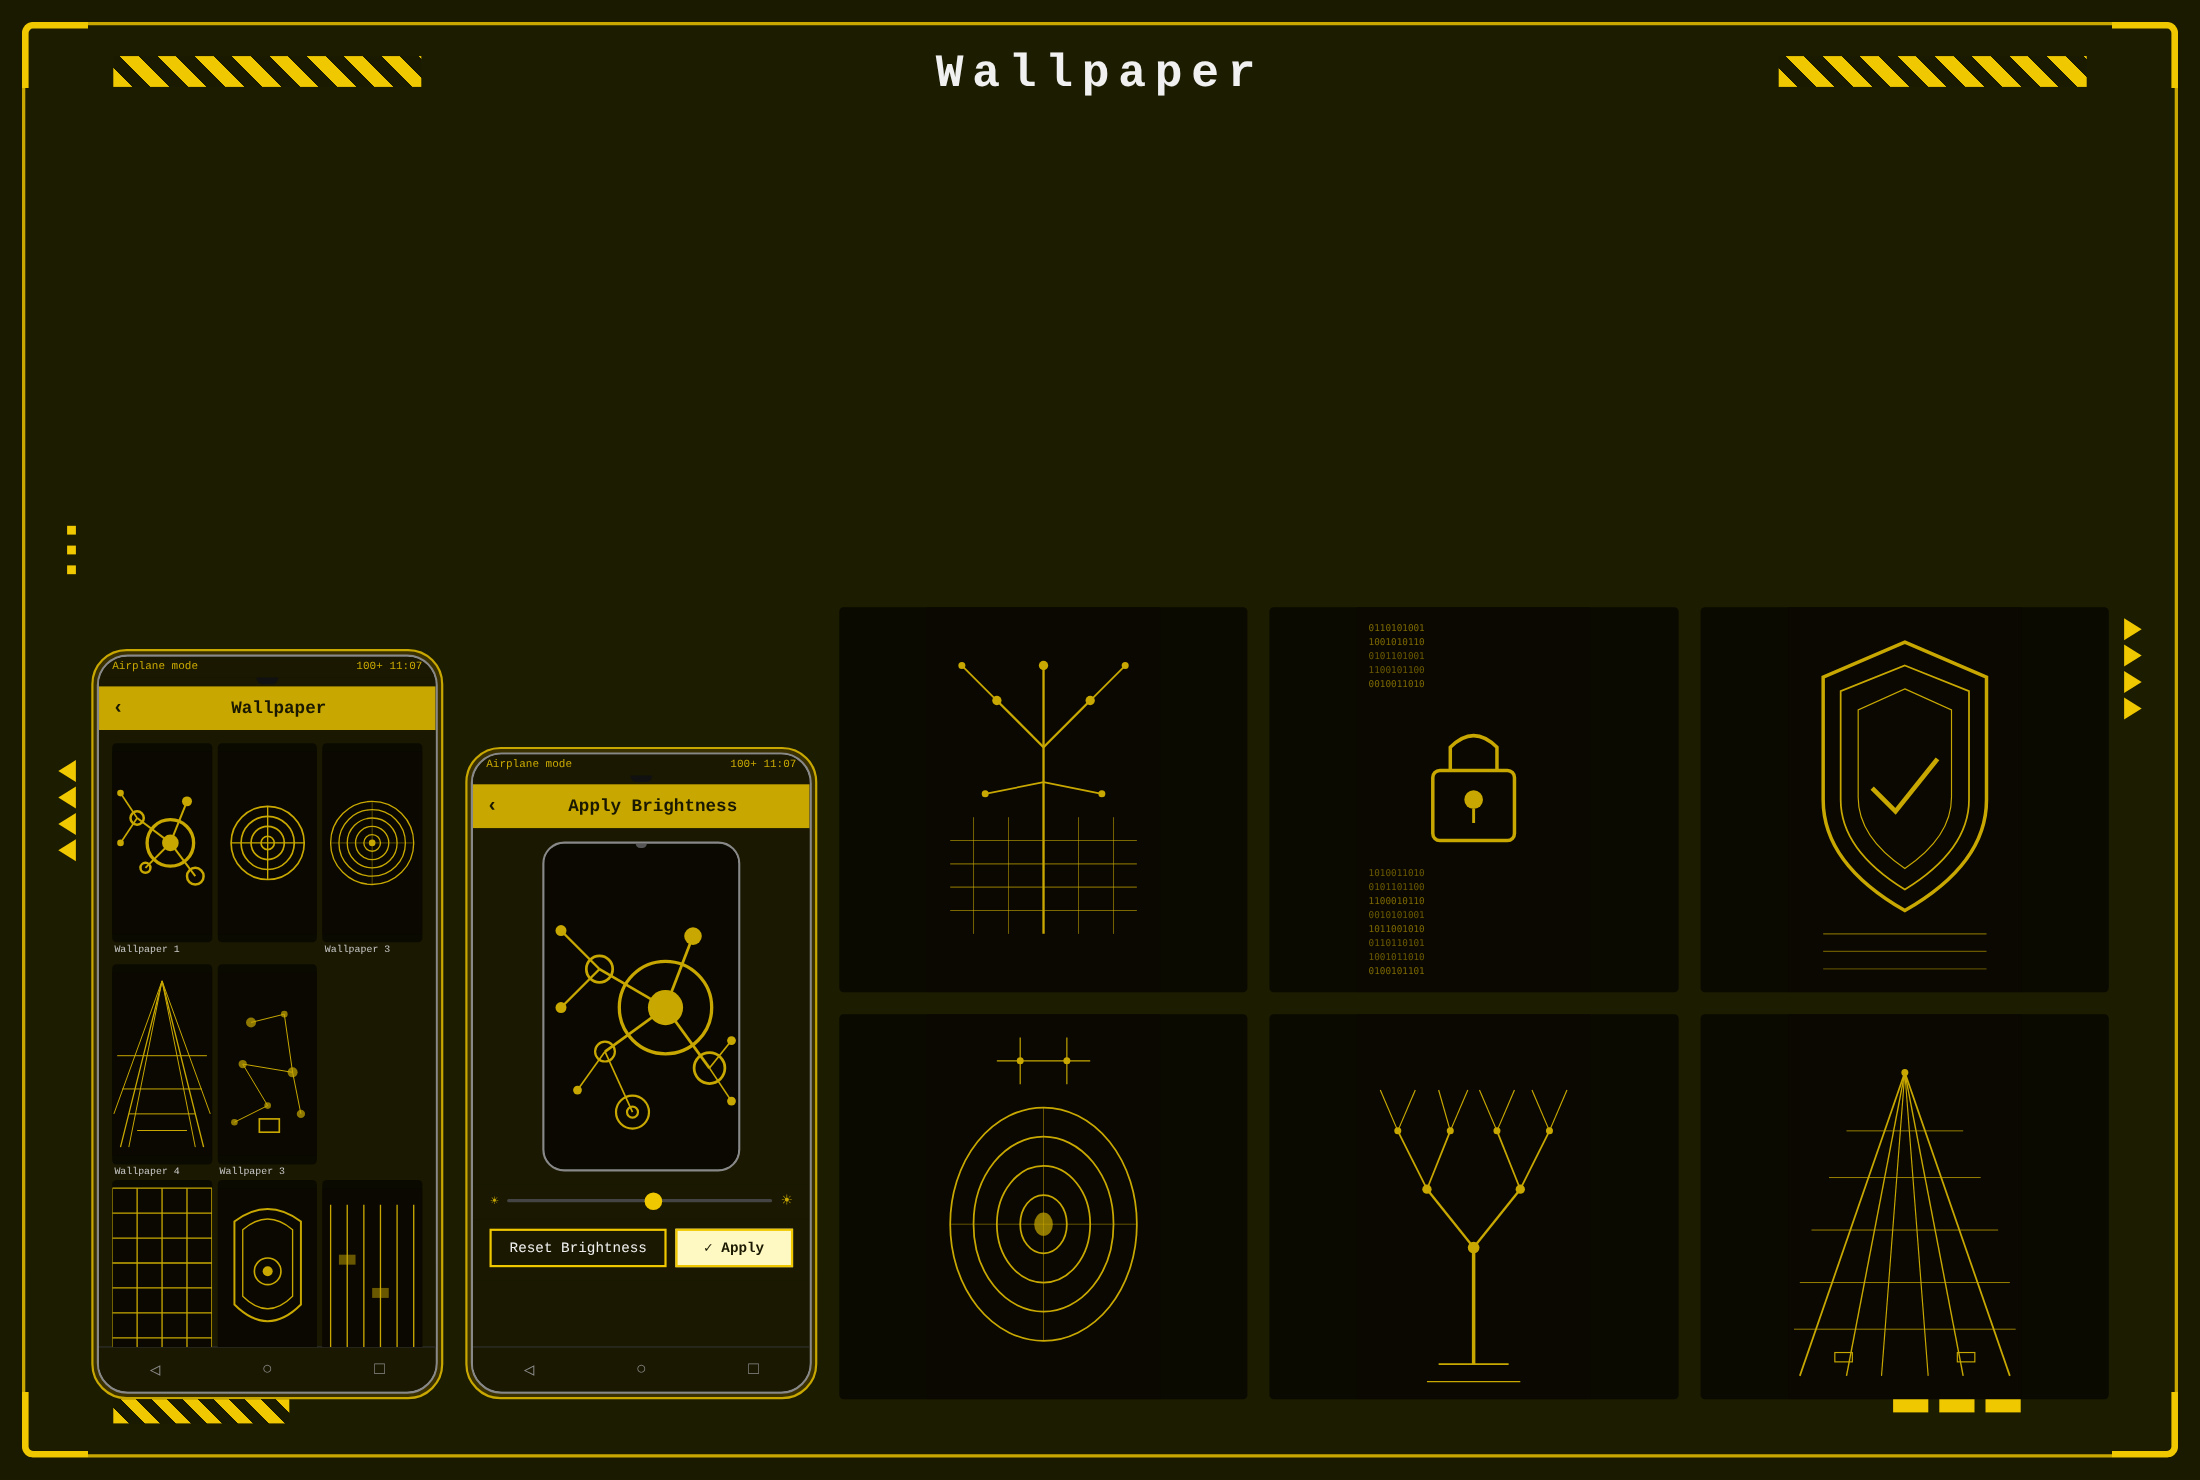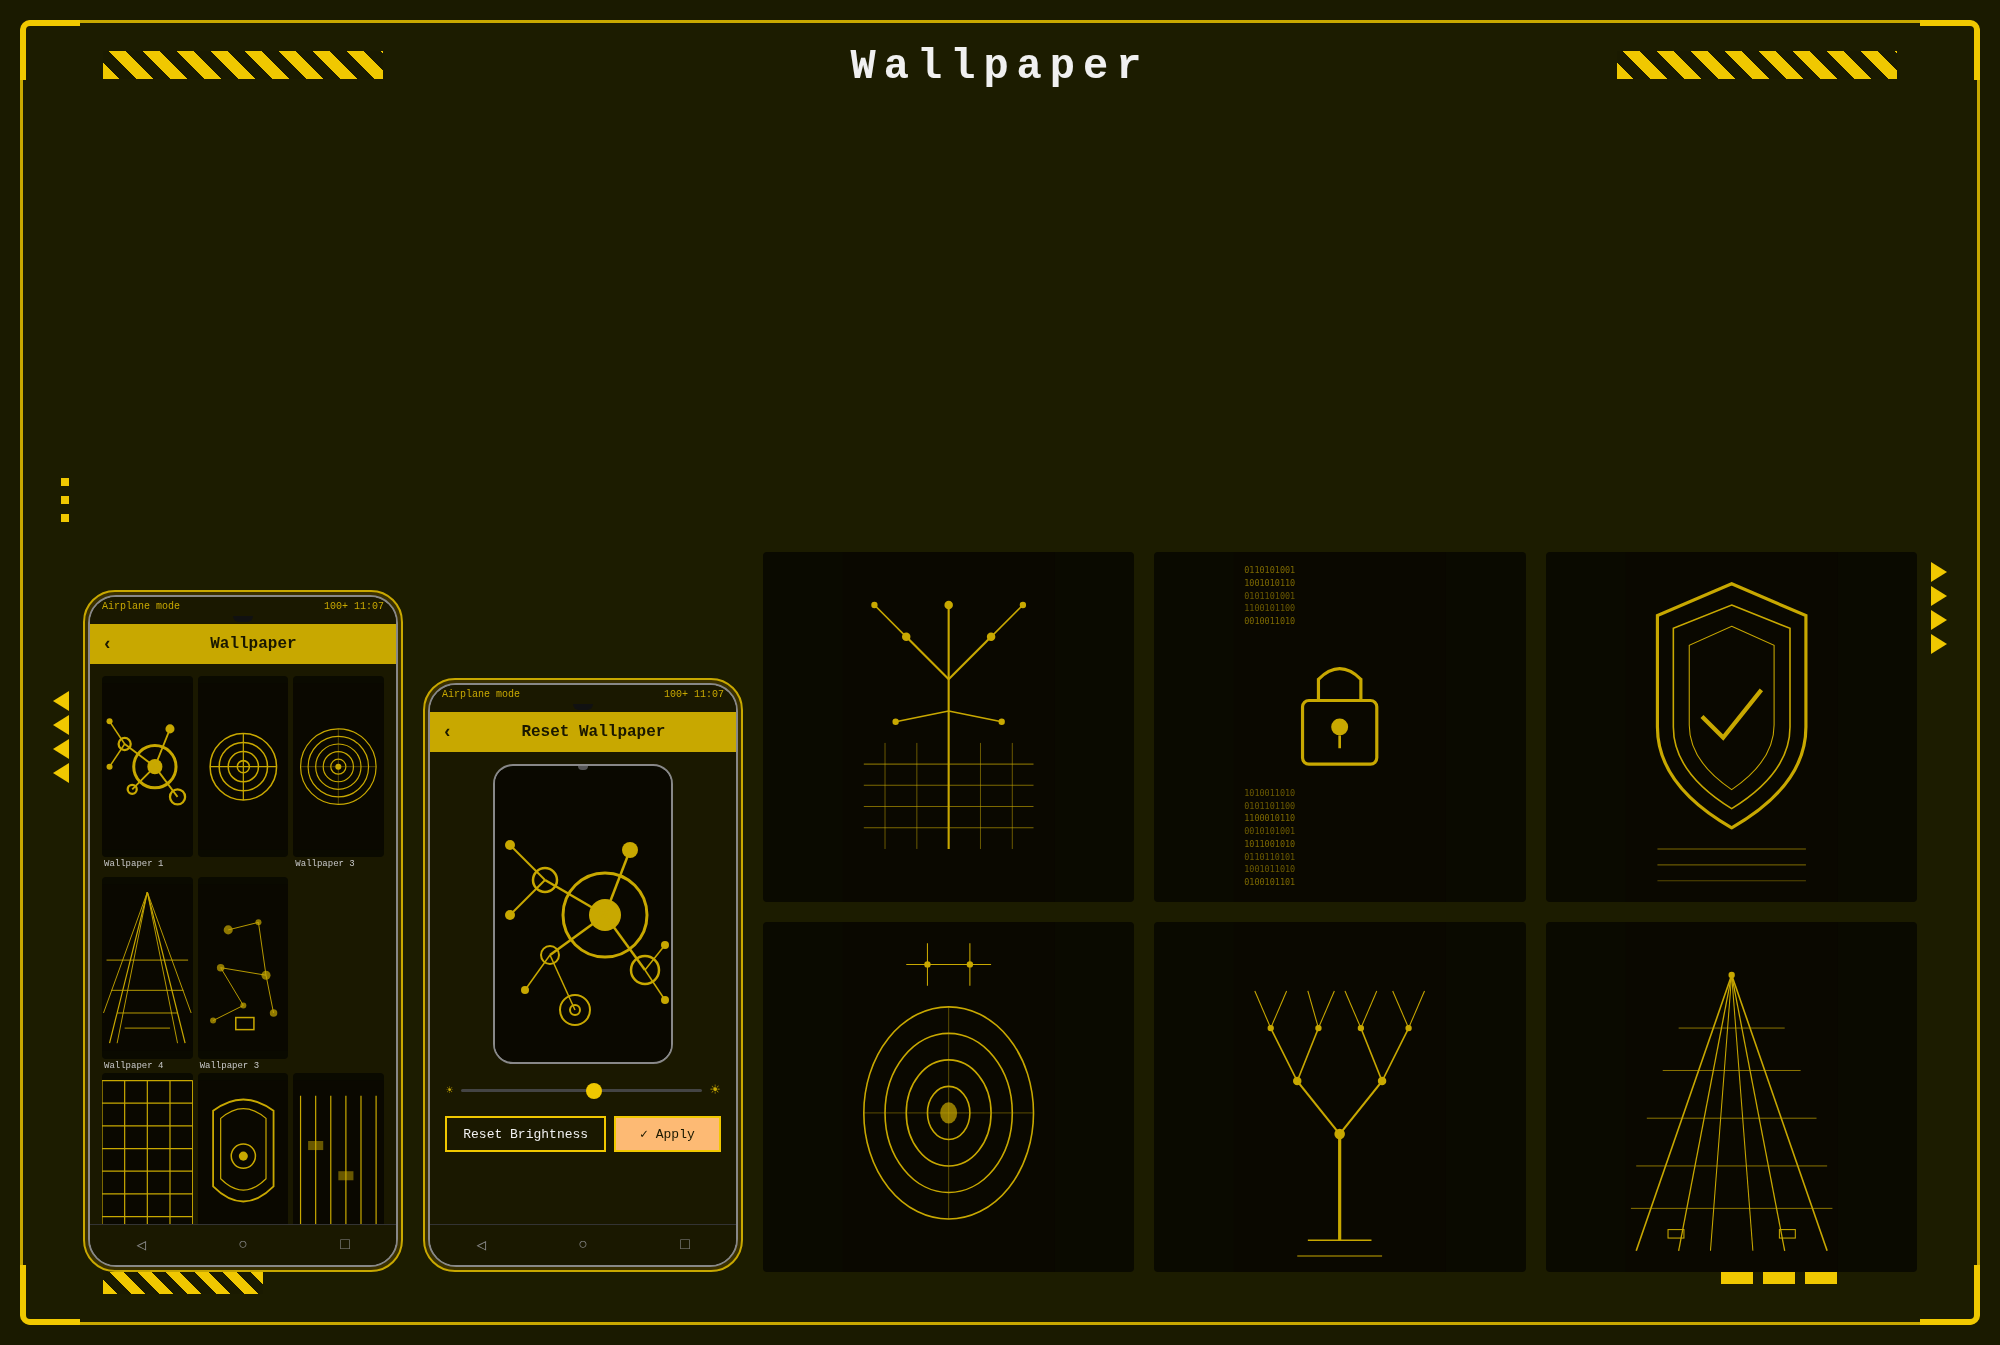--- a/index.html
+++ b/index.html
@@ -250,26 +250,26 @@
     .btn-reset {
       background: transparent;
       border: 2px solid #f0c800;
       color: #f0f0f0;
       padding: 8px 16px;
       font-size: 13px;
       cursor: pointer;
       font-family: 'Courier New', monospace;
     }
     .btn-apply {
-      background: #fdba74;
+      background: #fef9c3;
       border: 2px solid #f0c800;
       color: #1a1800;
       padding: 8px 24px;
       font-size: 13px;
-      font-weight: normal;
+      font-weight: bold;
       cursor: pointer;
       font-family: 'Courier New', monospace;
     }
 
     
     .gallery-panel {
       flex: 1;
       display: grid;
       grid-template-columns: 1fr 1fr 1fr;
       grid-template-rows: 1fr 1fr;
@@ -550,21 +550,21 @@
             <span>11:07</span>
           </span>
         </div>
 
         <div class="phone-notch-area">
           <div class="phone-notch"></div>
         </div>
 
         <div class="phone-header">
           <span class="back-btn">‹</span>
-          <span class="phone-header-title">Reset Wallpaper</span>
+          <span class="phone-header-title">Apply Brightness</span>
         </div>
 
         <div class="preview-container">
           <div class="preview-phone-inner">
             <div class="preview-phone-notch"></div>
             <svg viewBox="0 0 180 290" width="180" height="290">
               <rect width="180" height="290" fill="#0a0800"></rect>
 
               <circle cx="110" cy="145" r="42" fill="none" stroke="#c8a800" stroke-width="3"></circle>
               <circle cx="110" cy="145" r="16" fill="#c8a800"></circle>

